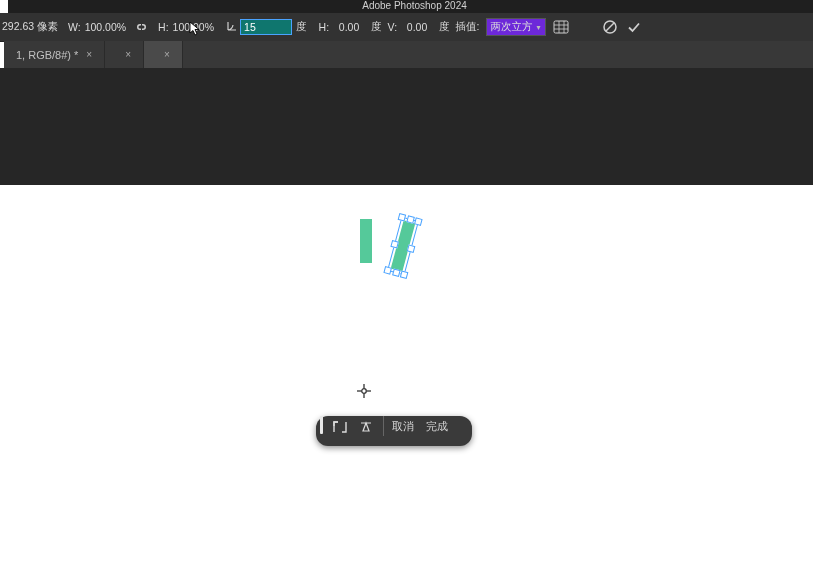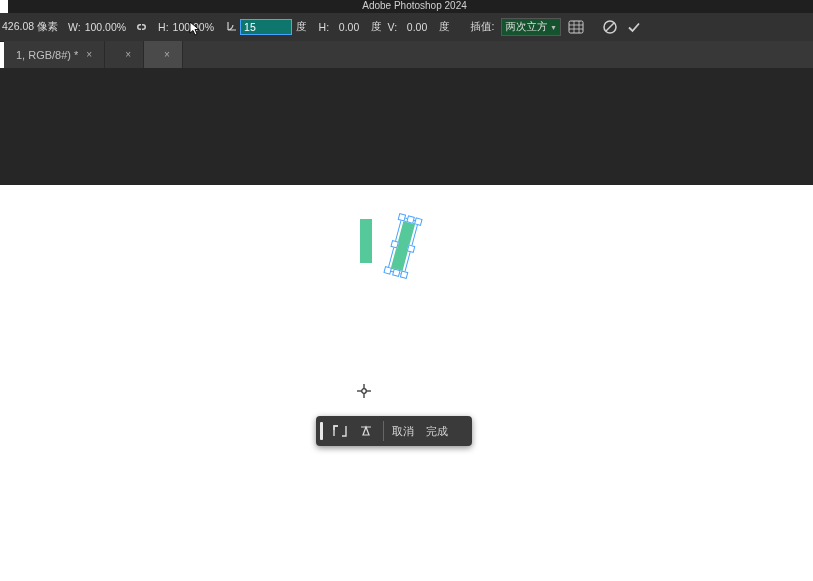--- a/index.html
+++ b/index.html
@@ -56,21 +56,21 @@
     border: 1px solid #4aa3ff;
     color: #fff;
   }
   .angle-ico {
     margin-left: 10px;
     margin-right: 2px;
   }
   .dropdown {
     display: inline-flex;
     align-items: center;
-    background: #14532d;
+    background: #6d28d9;
     border: 1px solid #555;
     padding: 1px 4px;
     margin-left: 4px;
     font-size: 10.5px;
   }
   .dropdown .chev {
     margin-left: 4px;
     font-size: 8px;
     color: #bbb;
   }
@@ -189,24 +189,24 @@
     left: 357px; top: 384px;
     width: 14px; height: 14px;
   }
 
   
   .floatbar {
     position: absolute;
     left: 316px; top: 416px;
     width: 148px; height: 30px;
     background: #3a3a3a;
-    border-radius: 4px;
+    border-radius: 12px;
     box-shadow: 0 2px 6px rgba(0,0,0,0.45);
     display: flex;
-    align-items: center;
+    align-items: flex-start;
     padding: 0 4px;
   }
   .floatbar .vhandle {
     width: 3px; height: 18px;
     background: #e8e8e8;
     border-radius: 1px;
     margin-right: 6px;
   }
   .floatbar .fbtn {
     width: 22px; height: 22px;
@@ -233,21 +233,21 @@
   }
 </style>
 </head>
 <body>
 
 <div class="titlebar">
   <span>Adobe Photoshop 2024</span>
 </div>
 
 <div class="optionsbar">
-  <span class="val" style="min-width:60px;text-align:left;padding-left:2px;">426.08 像素</span>
+  <span class="val" style="min-width:60px;text-align:left;padding-left:2px;">292.63 像素</span>
 
   <span class="lbl">W:</span>
   <span class="val">100.00%</span>
 
   <span class="iconbtn link-ico">
     <svg width="14" height="12" viewBox="0 0 14 12">
         <path d="M3 6a3 3 0 013-3h1v1.5H6A1.5 1.5 0 006 7.5h1V9H6a3 3 0 01-3-3zm5-3h1a3 3 0 010 6H8V7.5h1A1.5 1.5 0 009 4.5H8V3z" fill="#cfcfcf"></path>
       </svg>
   </span>
 
@@ -263,21 +263,21 @@
   <span class="lbl">度</span>
 
   <span class="lbl" style="margin-left:10px;">H:</span>
   <span class="val" style="min-width:32px;">0.00</span>
   <span class="lbl">度</span>
 
   <span class="lbl">V:</span>
   <span class="val" style="min-width:32px;">0.00</span>
   <span class="lbl">度</span>
 
-  <span class="lbl" style="margin-left:19px;">插值:</span>
+  <span class="lbl" style="margin-left:4px;">插值:</span>
   <span class="dropdown">
     <span>两次立方</span>
     <span class="chev">▾</span>
   </span>
 
   <span class="iconbtn">
     <svg width="16" height="14" viewBox="0 0 16 14">
         <rect x="1" y="1" width="14" height="12" rx="1.5" fill="none" stroke="#cfcfcf" stroke-width="1"></rect>
         <path d="M1 5h14M1 9h14M6 1v12M11 1v12" stroke="#cfcfcf" stroke-width="0.8"></path>
       </svg>

